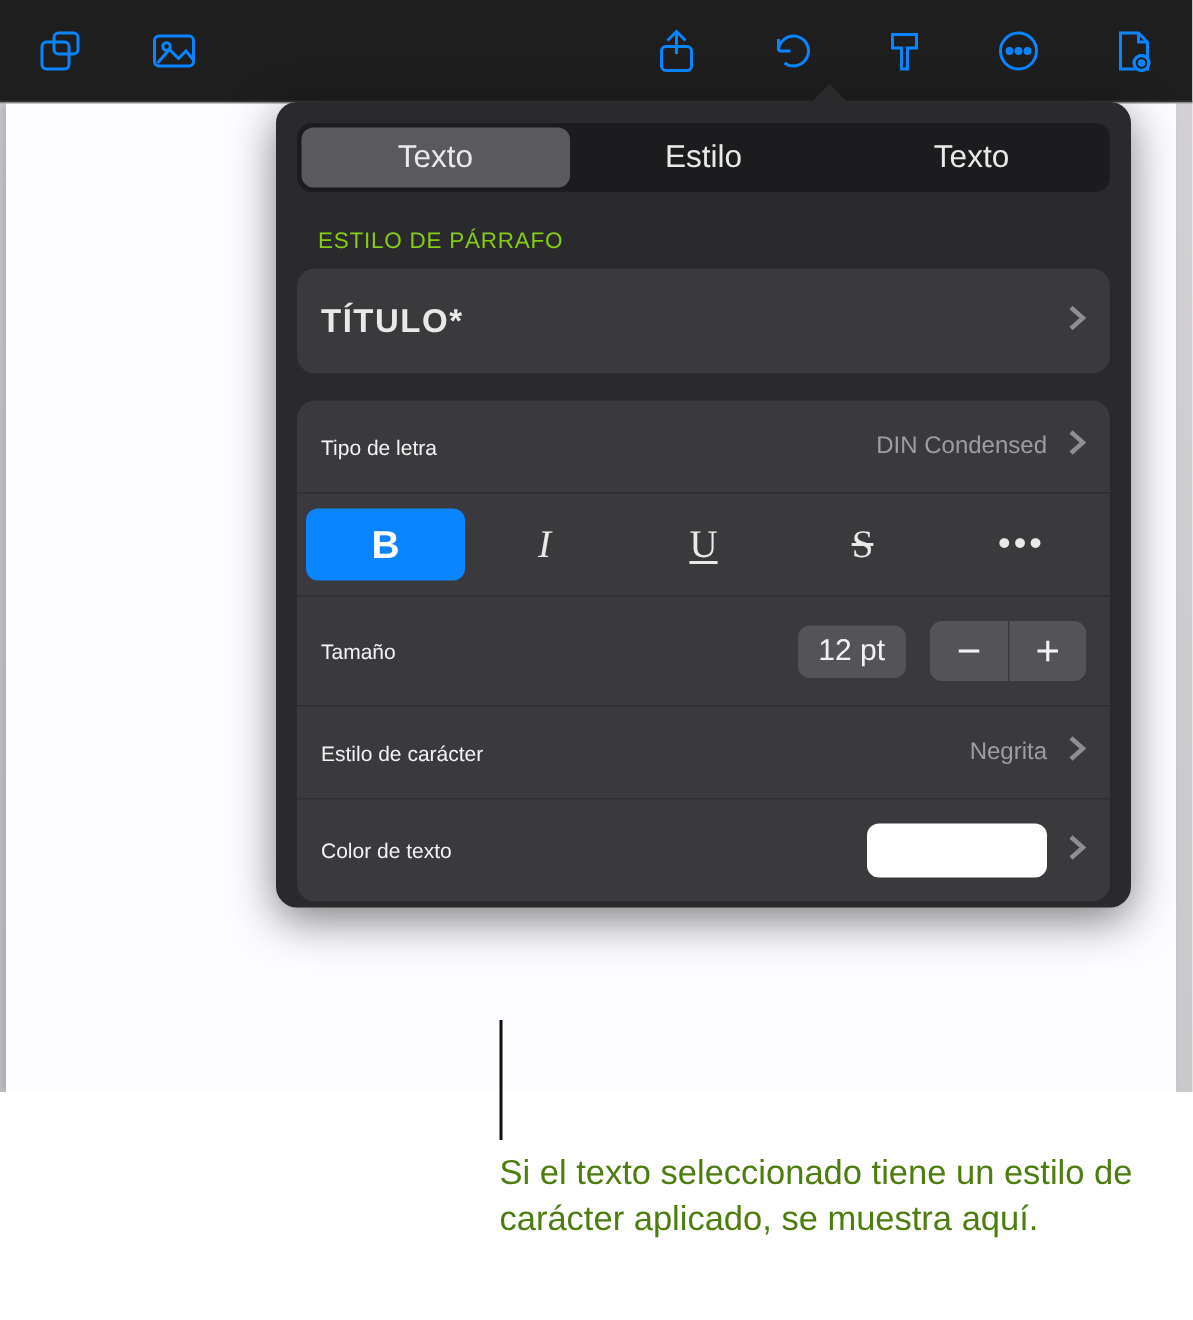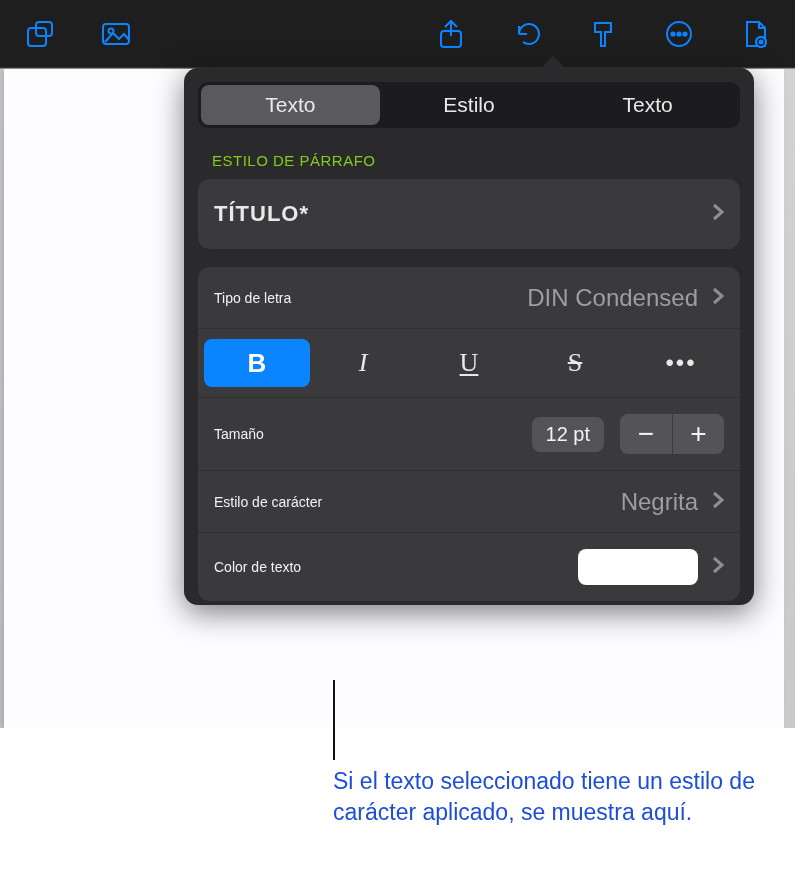--- a/index.html
+++ b/index.html
@@ -63,21 +63,21 @@
     background:#3a3a3c; border-radius:12px;
   }
   .row {
     display:flex; align-items:center; justify-content:space-between;
     padding:16px 16px; min-height:62px;
     border-bottom:1px solid #2f2f31;
     gap:36px;
   }
   .row:last-child { border-bottom:none; }
   .row-label { font-size:14px; color:#f2f2f4; }
-  .row-value { font-size:24px; color:#9d9da2; }
+  .row-value { font-size:16px; color:#9d9da2; }
   .chevron { color:#8e8e93; margin-left:8px; }
   .chevron svg{width:12px;height:18px;stroke:#8e8e93;stroke-width:3;fill:none;}
   .right-group{display:flex;align-items:center;gap:6px;}
 
   .title-style {
     font-family: "Arial Narrow","DIN Condensed",sans-serif;
     font-stretch: condensed; font-weight:700; letter-spacing:1px; font-size:22px;
   }
   .pill-btn {
     background:#5a5a5e; color:#fff; font-size:19px; font-weight:700;
@@ -114,21 +114,21 @@
   .color-swatch {
     width:120px; height:36px; background:#fff; border-radius:8px;
   }
 
   
   .callout-line {
     position:absolute; left:333px; top:680px; width:2px; height:80px; background:#111;
   }
   .callout-text {
     position:absolute; left:333px; top:766px; width:430px;
-    font-size:23px; line-height:1.35; color:#1d4ed8;
+    font-size:23px; line-height:1.35; color:#4d7c0f;
   }
 </style>
 </head>
 <body>
 
 <div class="toolbar">
   <div class="toolbar-group">
     <div class="tb-icon">
       <svg viewBox="0 0 32 32">
           <rect x="4" y="10" width="18" height="18" rx="3"></rect>

